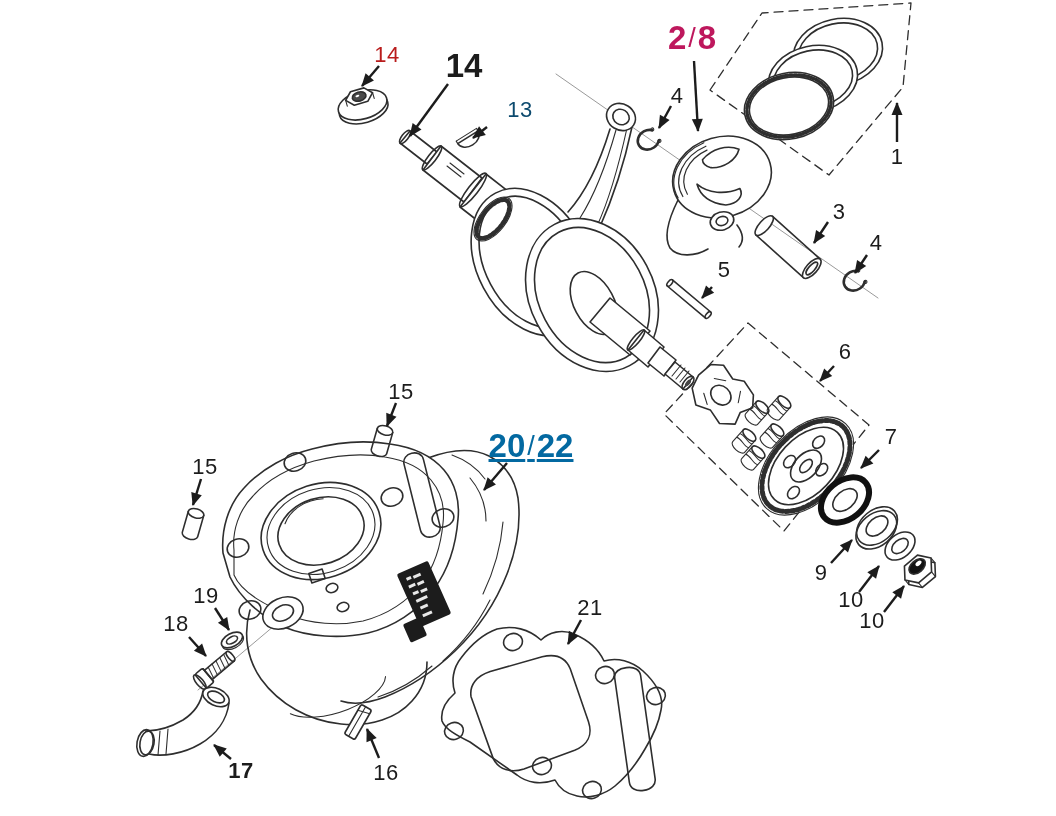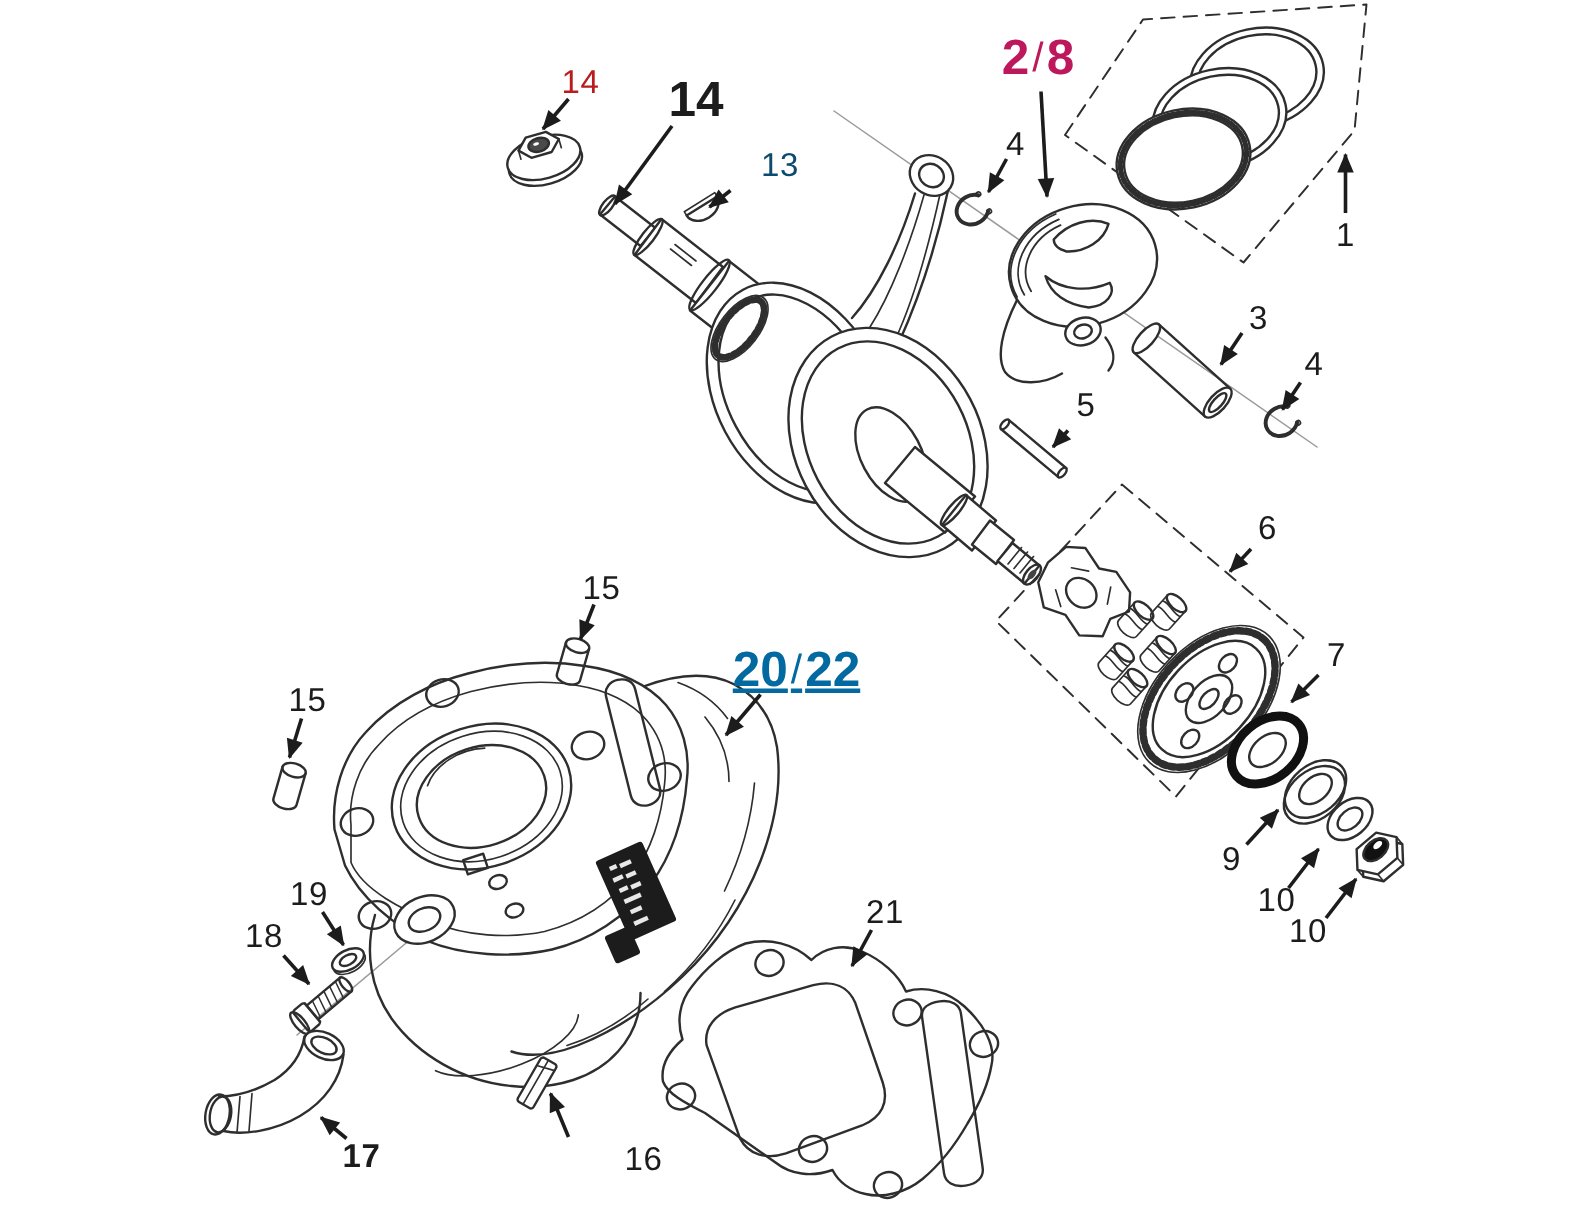--- a/index.html
+++ b/index.html
@@ -359,19 +359,19 @@
     <div class="callout" style="left: 845px; top: 352px; color: rgb(28, 28, 28);"><span>6</span></div>
     <div class="callout" style="left: 891px; top: 437px; color: rgb(28, 28, 28);"><span>7</span></div>
     <div class="callout" style="left: 821px; top: 573px; color: rgb(28, 28, 28);"><span>9</span></div>
     <div class="callout" style="left: 851px; top: 600px; color: rgb(28, 28, 28);"><span>10</span></div>
     <div class="callout" style="left: 872px; top: 621px; color: rgb(28, 28, 28);"><span>10</span></div>
     <div class="callout bold" style="left: 464px; top: 66px; color: rgb(28, 28, 28);"><span>14</span></div>
     <div class="callout" style="left: 520px; top: 110px; color: #0c4a6e;"><span>13</span></div>
     <div class="callout" style="left: 387px; top: 55px; color: #b91c1c;"><span>14</span></div>
     <div class="callout" style="left: 401px; top: 392px; color: rgb(28, 28, 28);"><span>15</span></div>
     <div class="callout" style="left: 205px; top: 467px; color: rgb(28, 28, 28);"><span>15</span></div>
-    <div class="callout" style="left: 386px; top: 773px; color: rgb(28, 28, 28); margin-left: 43px;"><span>16</span></div>
+    <div class="callout" style="left: 386px; top: 773px; color: rgb(28, 28, 28);"><span>16</span></div>
     <div class="callout" style="left: 241px; top: 771px; color: rgb(28, 28, 28); font-weight: bold;"><span>17</span></div>
     <div class="callout" style="left: 176px; top: 624px; color: rgb(28, 28, 28);"><span>18</span></div>
     <div class="callout" style="left: 206px; top: 596px; color: rgb(28, 28, 28);"><span>19</span></div>
     <div class="callout bold" style="left: 531px; top: 446px; color: #0369a1; text-decoration: underline;"><span>20</span><span class="sl">/</span><span>22</span></div>
     <div class="callout" style="left: 590px; top: 608px; color: rgb(28, 28, 28);"><span>21</span></div>
   </div>
 
 </body></html>

